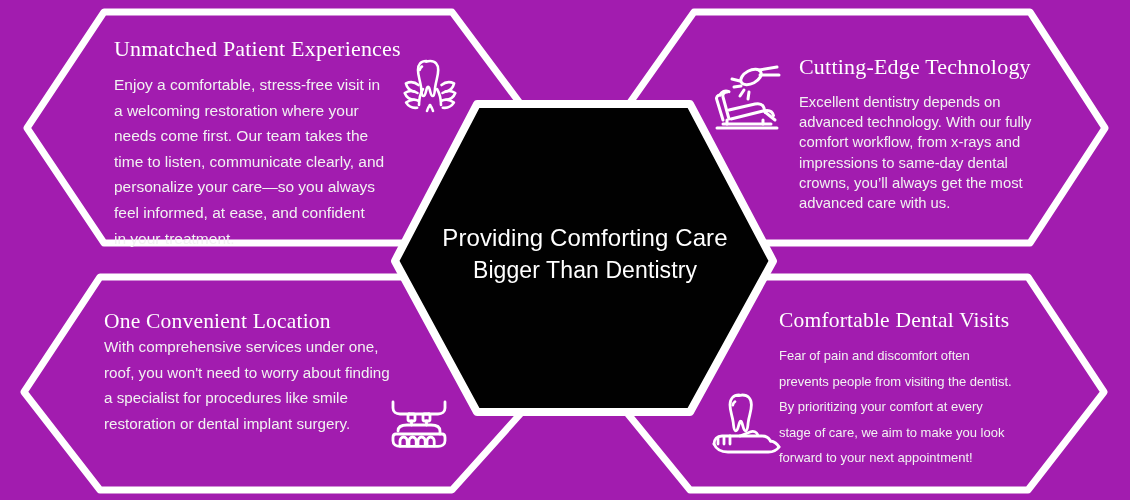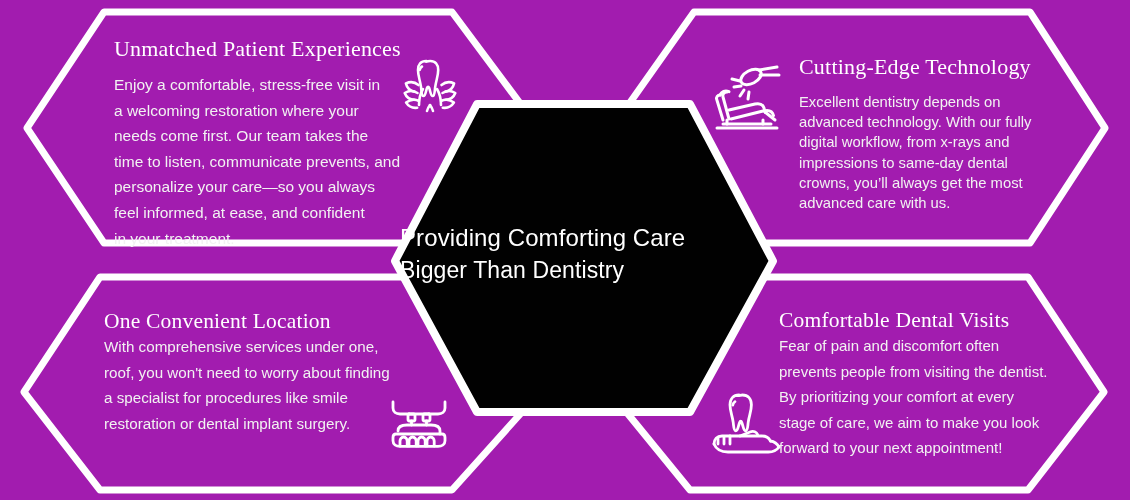--- a/index.html
+++ b/index.html
@@ -48,26 +48,26 @@
   #panel-tr .p-body{ font-size:14.8px; line-height:20.2px; margin-top:12px; }
 
   
   #panel-bl{ left:104px; top:308px; width:330px; }
   #panel-bl .p-head{ font-size:21.5px; line-height:26px; }
   #panel-bl .p-body{ font-size:15.2px; line-height:25.5px; margin-top:0; }
 
   
   #panel-br{ left:779px; top:307px; width:310px; }
   #panel-br .p-head{ font-size:21.5px; line-height:26px; }
-  #panel-br .p-body{ font-size:15px; line-height:25.5px; }
+  #panel-br .p-body{ font-size:13px; line-height:25.5px; margin-top:10px; }
 
   
   #panel-center{
     left:400px; top:222px; width:370px;
-    text-align:left;
+    text-align:center;
   }
   #panel-center .c-line1{
     display:block;
     color:#fff;
     font-size:24px;
     line-height:32px;
     font-weight:400;
     letter-spacing:.1px;
   }
   #panel-center .c-line2{
@@ -108,33 +108,33 @@
       <path d="M 477,104 L 690,104 L 773,261 L 690,412 L 477,412 L 395,261 Z"></path>
     </g>
   </svg>
 
   <div class="panel" id="panel-tl">
     <div class="p-head">Unmatched Patient Experiences</div>
     <div class="p-body">
       <span class="ln">Enjoy a comfortable, stress-free visit in</span>
       <span class="ln">a welcoming restoration where your</span>
       <span class="ln">needs come first. Our team takes the</span>
-      <span class="ln">time to listen, communicate prevents, and</span>
+      <span class="ln">time to listen, communicate clearly, and</span>
       <span class="ln">personalize your care—so you always</span>
       <span class="ln">feel informed, at ease, and confident</span>
       <span class="ln">in your treatment.</span>
     </div>
   </div>
 
   <div class="panel" id="panel-tr">
     <div class="p-head">Cutting-Edge Technology</div>
     <div class="p-body">
       <span class="ln">Excellent dentistry depends on</span>
       <span class="ln">advanced technology. With our fully</span>
-      <span class="ln">digital workflow, from x-rays and</span>
+      <span class="ln">comfort workflow, from x-rays and</span>
       <span class="ln">impressions to same-day dental</span>
       <span class="ln">crowns, you’ll always get the most</span>
       <span class="ln">advanced care with us.</span>
     </div>
   </div>
 
   <div class="panel" id="panel-bl">
     <div class="p-head">One Convenient Location</div>
     <div class="p-body">
       <span class="ln">With comprehensive services under one,</span>

